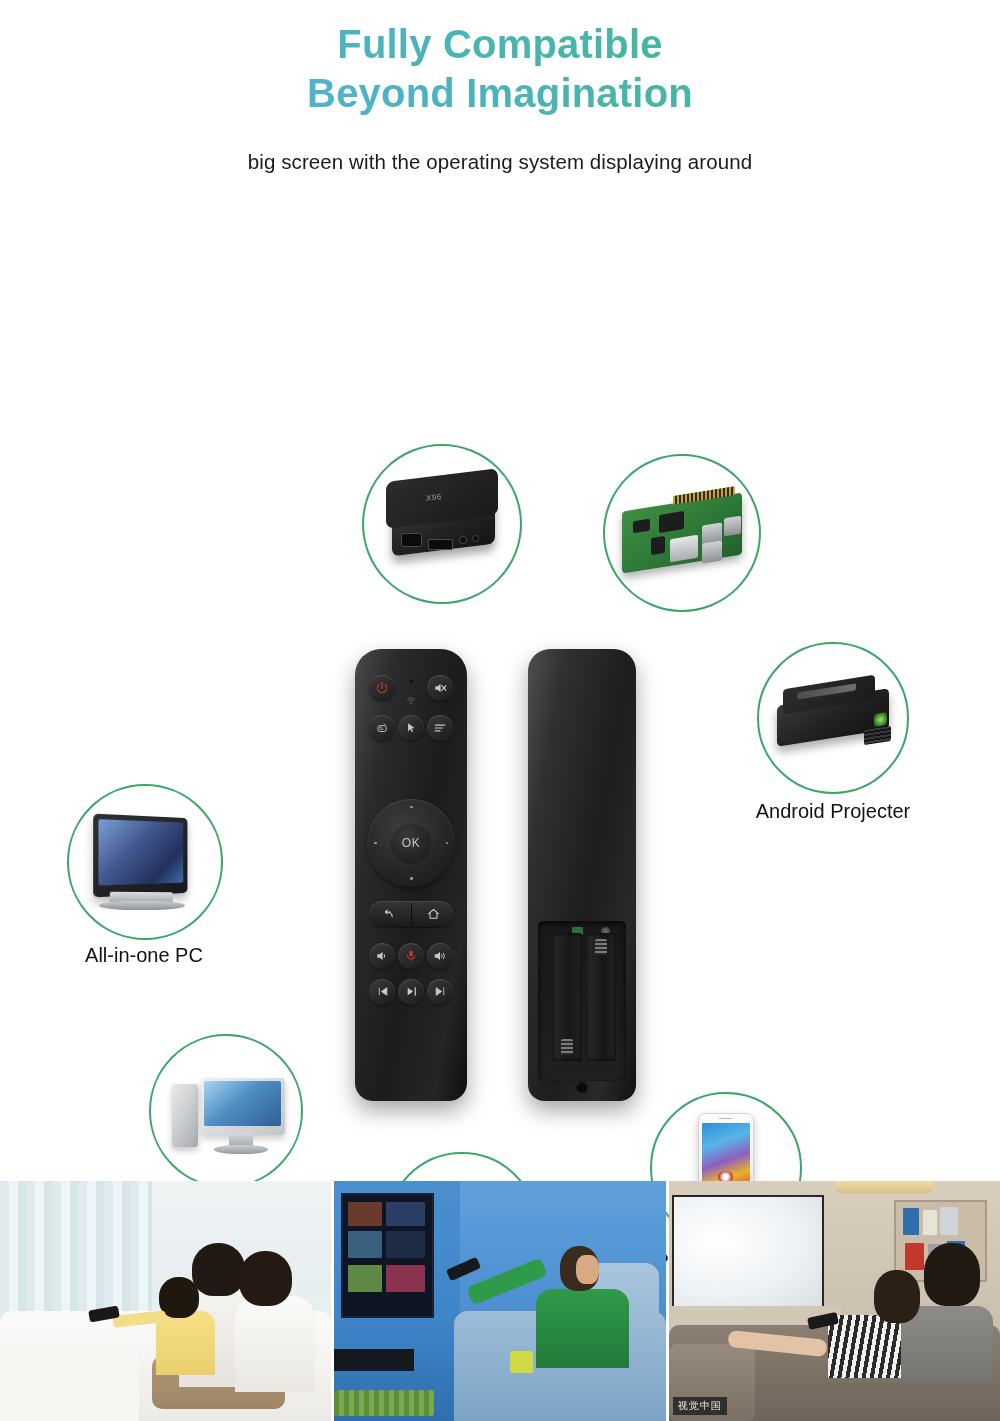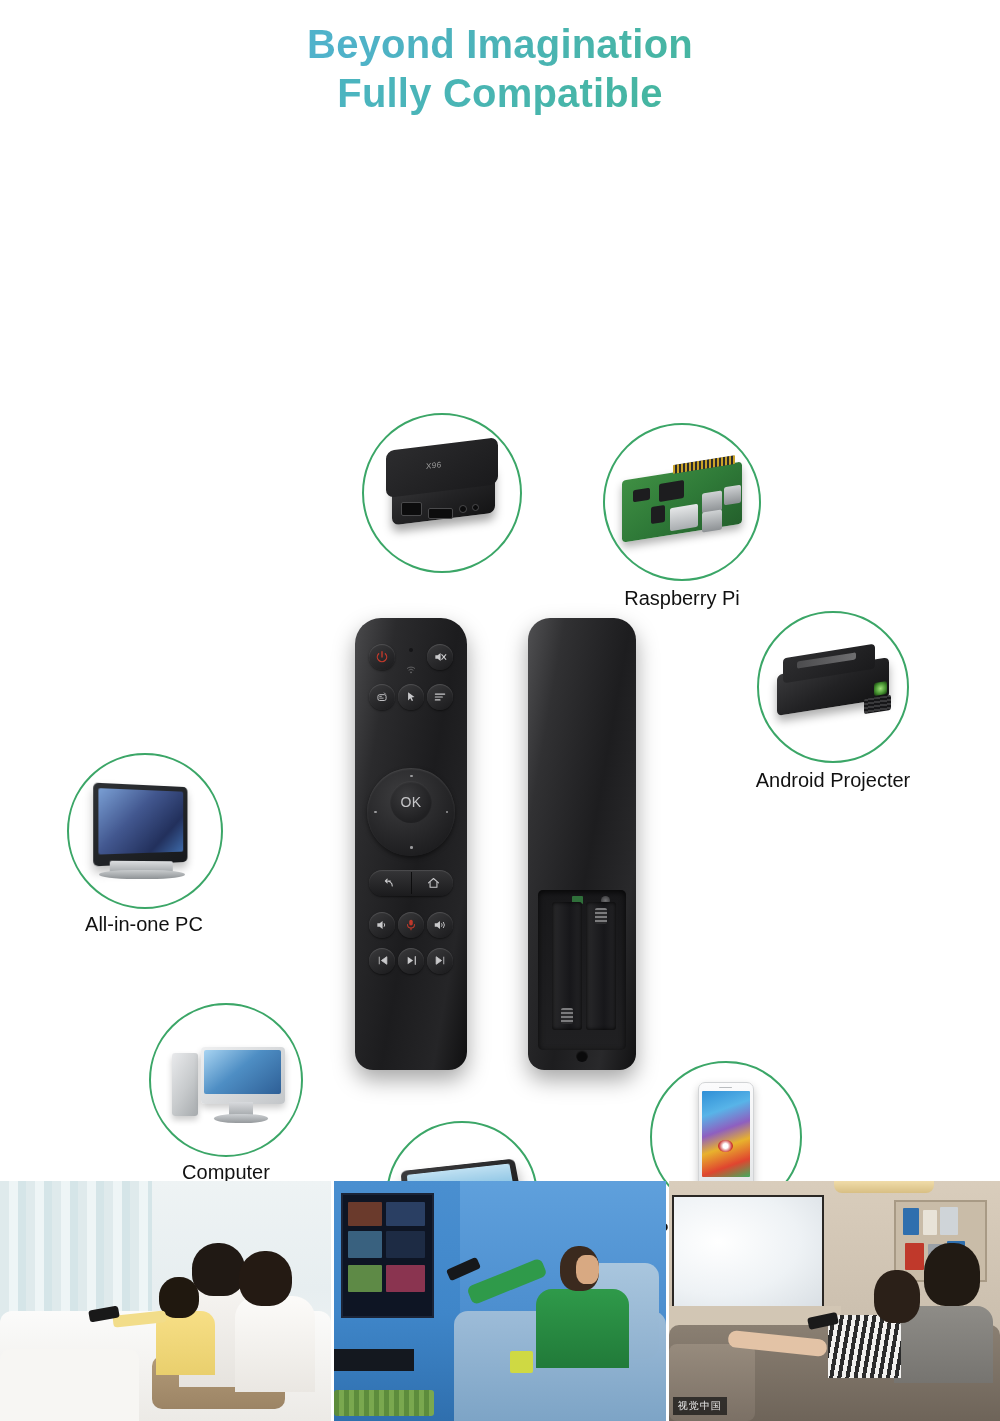--- a/index.html
+++ b/index.html
@@ -247,26 +247,26 @@
     display:flex; align-items:center; justify-content:center;
     color:#c9c9cb;
   }
   .dpad{
     position:absolute; left:12px; top:150px; width:88px; height:88px;
     border-radius:50%;
     background:radial-gradient(circle at 40% 32%,#3d3d3f,#242426 60%,#141416 100%);
     box-shadow:inset 0 1px 2px rgba(255,255,255,.12),0 2px 4px rgba(0,0,0,.5);
   }
   .dpad-in{
-    position:absolute; left:23px; top:13px; width:42px; height:42px;
+    position:absolute; left:23px; top:23px; width:42px; height:42px;
     border-radius:50%;
     background:radial-gradient(circle at 40% 35%,#3a3a3c,#202022 70%);
     box-shadow:inset 0 1px 2px rgba(255,255,255,.1);
     display:flex; align-items:center; justify-content:center;
-    color:#c6c6c8; font-size:14px; letter-spacing:.5px;
+    color:#c6c6c8; font-size:12px; letter-spacing:.5px;
   }
   .dpad-dot{ position:absolute; width:2.5px; height:2.5px; background:#9a9a9c; border-radius:50%;}
   .navbar{
     position:absolute; left:14px; top:252px; width:84px; height:26px;
     border-radius:13px;
     background:linear-gradient(180deg,#353537,#1b1b1d);
     box-shadow:inset 0 1px 1px rgba(255,255,255,.12),0 1px 2px rgba(0,0,0,.5);
   }
   .navbar-split{ position:absolute; left:50%; top:2px; width:1px; height:22px; background:#0d0d0e;}
   .led{ position:absolute; left:50%; margin-left:-2px; width:4px; height:4px; border-radius:50%; background:#151517; }
@@ -395,23 +395,24 @@
     background:repeating-linear-gradient(100deg,#f2f1ef 0 4px,#2b2b2b 4px 8px); border-radius:12px 12px 0 0;}
   .p3 .arm{ position:absolute; left:18%; top:64%; width:30%; height:7%;
     background:#e3c3a6; border-radius:8px; transform:rotate(6deg);}
   .p3 .rc{ position:absolute; left:42%; top:56%; width:9%; height:5%;
     background:#1a1a1a; border-radius:3px; transform:rotate(-12deg);}
 </style>
 </head>
 <body>
 
 <div class="header">
+  <div class="title-line l2">Fully Compatible</div>
   <div class="title-line">Beyond Imagination</div>
-  <div class="title-line l2">Fully Compatible</div>
   <div class="subtitle">
+    <div>big screen with the operating system displaying around</div>
   </div>
 </div>
 
 <div class="diagram">
 
   <div class="node" style="left:362px; top:267px;">
     <div class="ring" style="width:160px;height:160px;">
       <div class="art">
         <div class="tvbox-body"></div>
         <div class="tvbox-top"></div>
@@ -431,21 +432,20 @@
         <div class="rpi-gpio" style="left:44%;top:23%;width:40%;height:6%;"></div>
         <div class="rpi-chip" style="left:35%;top:37%;width:16%;height:12%;"></div>
         <div class="rpi-eth" style="left:42%;top:53%;width:18%;height:15%;"></div>
         <div class="rpi-usb" style="left:63%;top:44%;width:13%;height:13%;"></div>
         <div class="rpi-usb" style="left:63%;top:56%;width:13%;height:13%;"></div>
         <div class="rpi-usb" style="left:77%;top:40%;width:11%;height:12%;"></div>
         <div class="rpi-chip" style="left:18%;top:42%;width:11%;height:8%;"></div>
         <div class="rpi-chip" style="left:30%;top:53%;width:9%;height:11%;"></div>
       </div>
     </div>
-    <div class="node-label" style="left:-51px; top:164px;">Raspberry Pi</div>
   </div>
 
 
   <div class="node" style="left:67px; top:607px;">
     <div class="ring" style="width:156px;height:156px;">
       <div class="art">
         <div class="aio-screen">
             <div class="aio-glass"></div>
           </div>
         <div class="aio-stand"></div>

